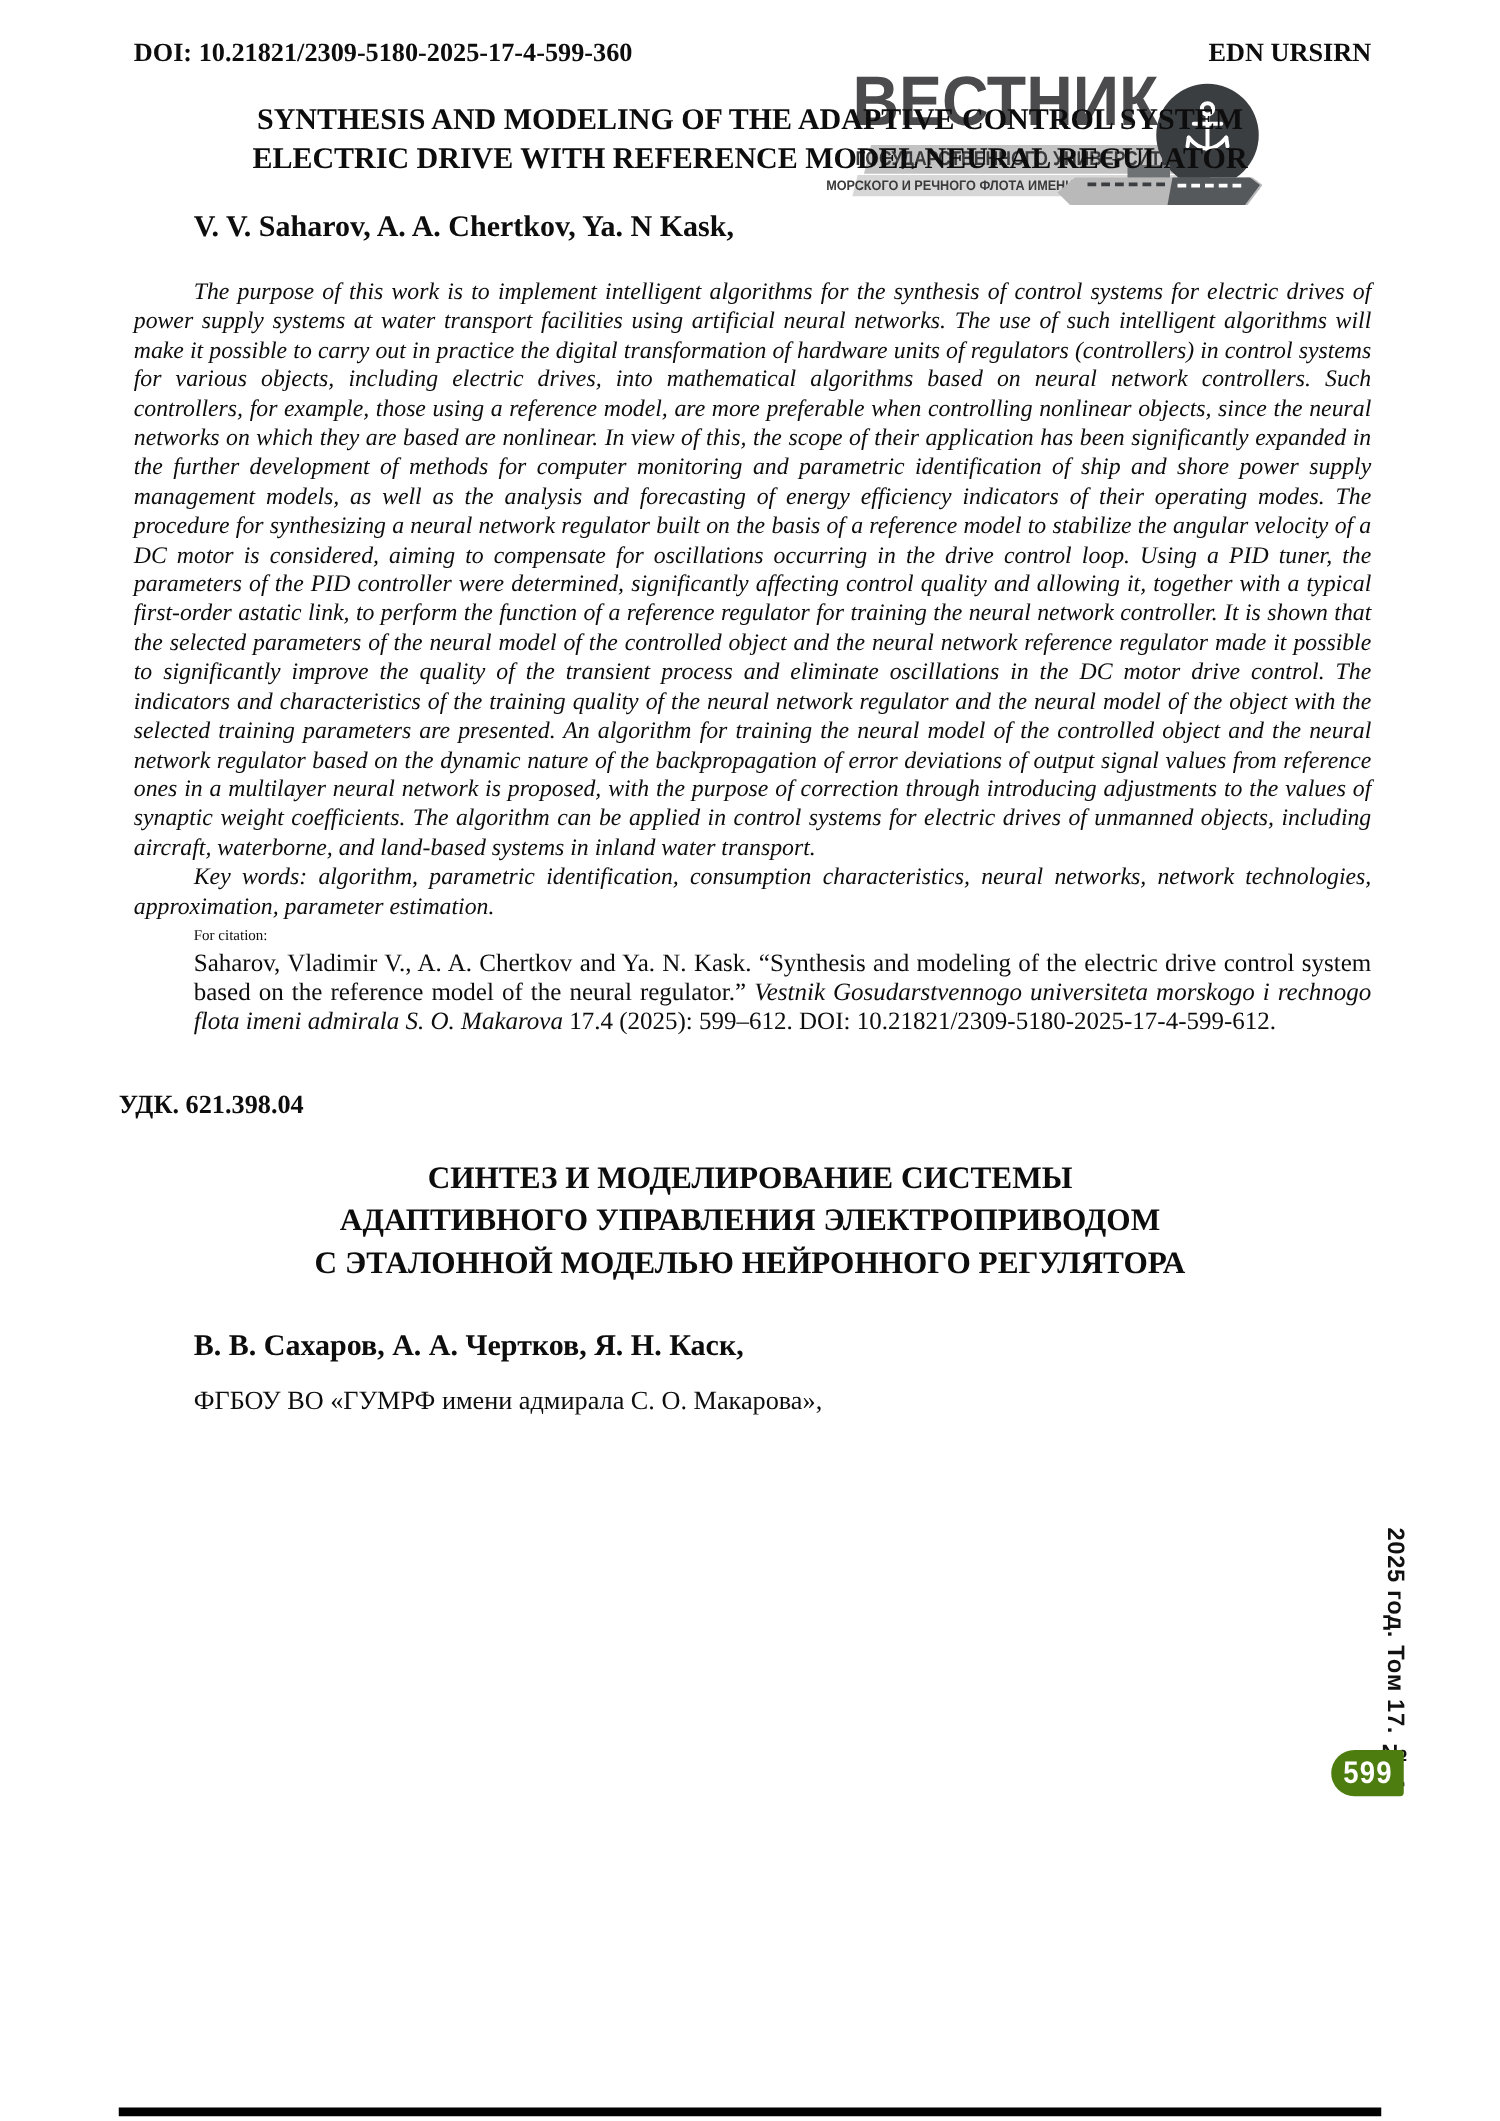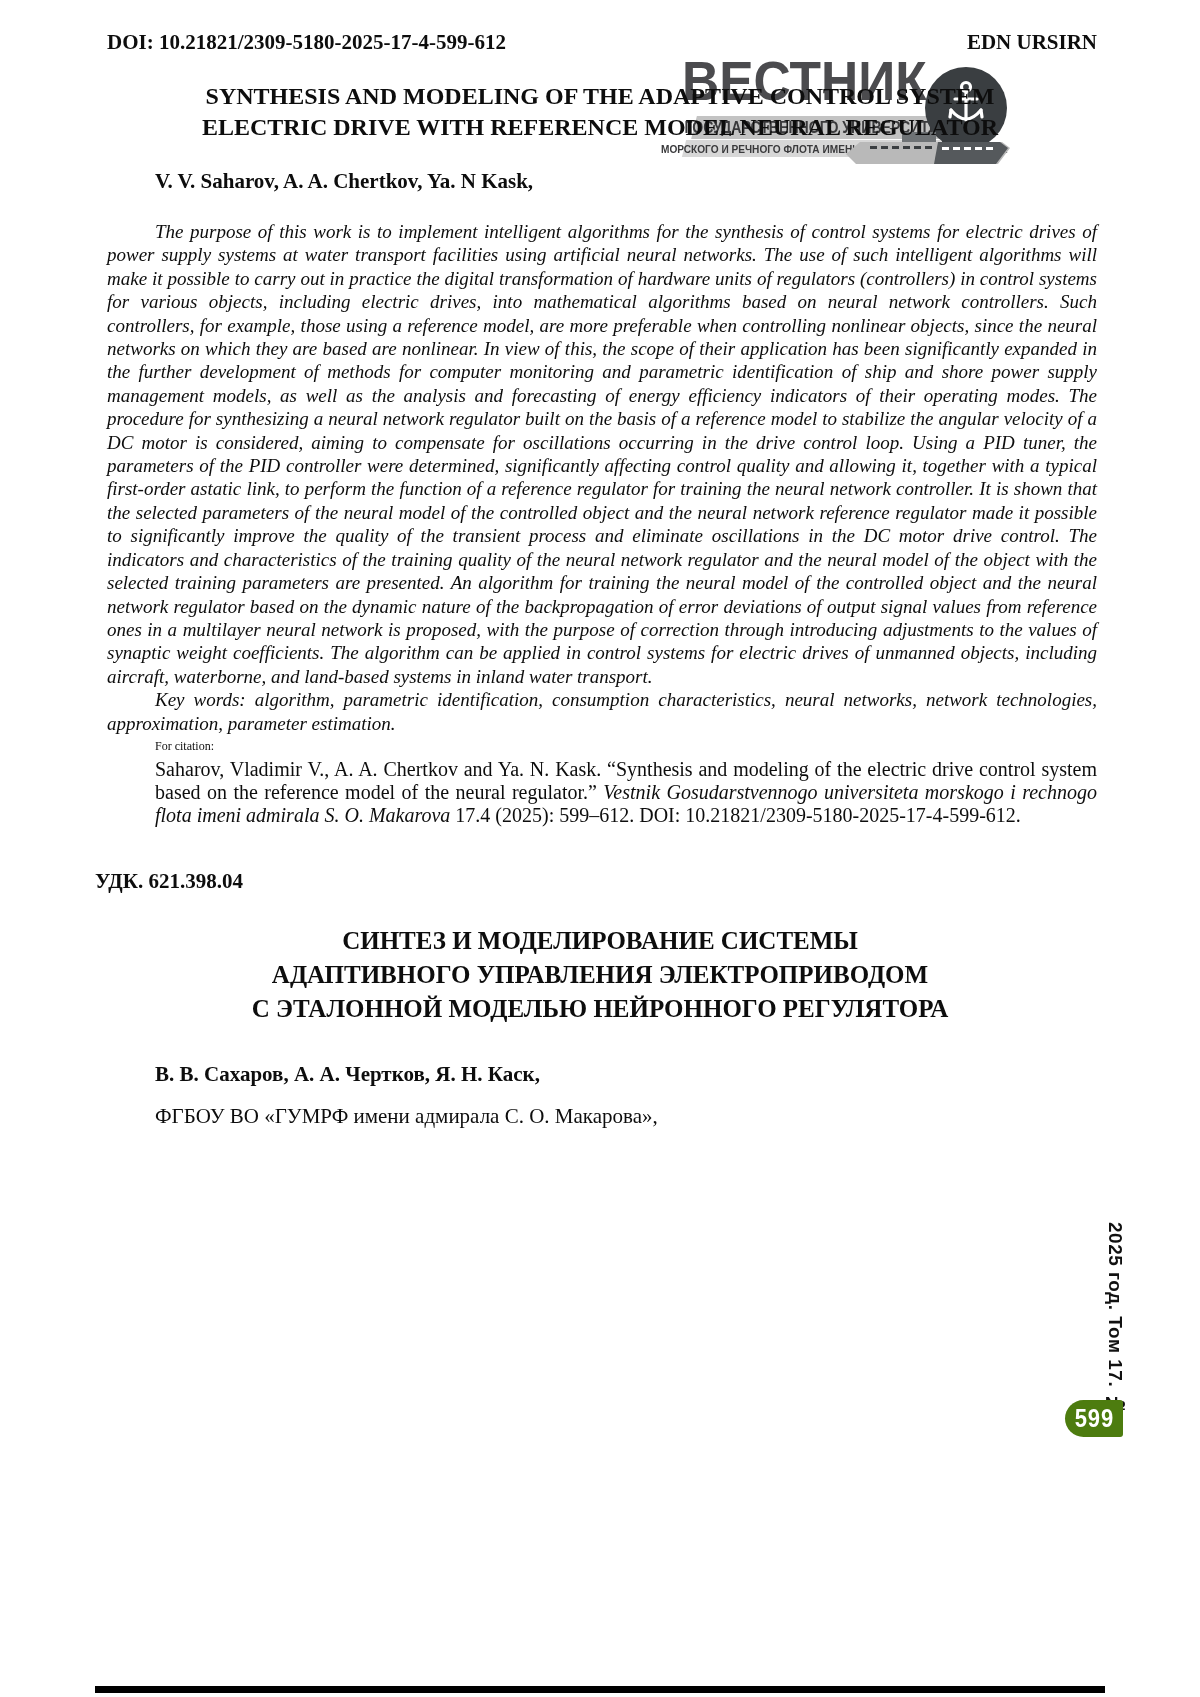--- a/index.html
+++ b/index.html
@@ -26,21 +26,21 @@
 
   .section-title{margin-top:152px;text-align:center;line-height:47px;
                  font-family:"Liberation Sans",sans-serif;font-weight:bold;font-size:45px;color:#000;}
   .section-title .cond{display:inline-block;transform:scaleX(0.82);white-space:nowrap;}
 
   .doi-row{margin:30px 8px 0 12px;display:flex;justify-content:space-between;
            font-weight:bold;font-size:21px;}
 
   .en-title{margin-top:26px;text-align:center;font-weight:bold;font-size:24px;line-height:31px;}
 
-  .authors{margin-top:26px;padding-left:60px;font-weight:bold;font-size:21px;}
+  .authors{margin-top:26px;padding-left:60px;font-weight:bold;font-size:24px;}
   .affil{margin-top:16px;padding-left:60px;font-size:21px;line-height:27px;}
 
   .abstract{margin:26px 8px 0 12px;text-align:justify;font-style:italic;
             font-size:19px;line-height:23.4px;}
   .abstract p{margin:0;text-indent:48px;}
 
   .cit-label{margin-top:4px;padding-left:60px;font-weight:normal;font-size:12px;}
   .cit-text{margin:4px 8px 0 0;padding-left:60px;text-align:justify;font-size:20px;line-height:23px;}
   .cit-text .it{font-style:italic;}
 
@@ -109,21 +109,21 @@
         </g>
       </svg>
     </div>
     <div class="logo-title">ВЕСТНИК</div>
   </div>
 
   <div class="col">
 
 
     <div class="doi-row">
-      <span>DOI: 10.21821/2309-5180-2025-17-4-599-612</span>
+      <span>DOI: 10.21821/2309-5180-2025-17-4-599-360</span>
       <span>EDN URSIRN</span>
     </div>
 
     <div class="en-title">
       <span>SYNTHESIS AND MODELING OF THE ADAPTIVE CONTROL SYSTEM</span><br>
       <span>ELECTRIC DRIVE WITH REFERENCE MODEL NEURAL REGULATOR</span>
     </div>
 
     <div class="authors">V. V. Saharov, A. A. Chertkov, Ya. N Kask,</div>
 

